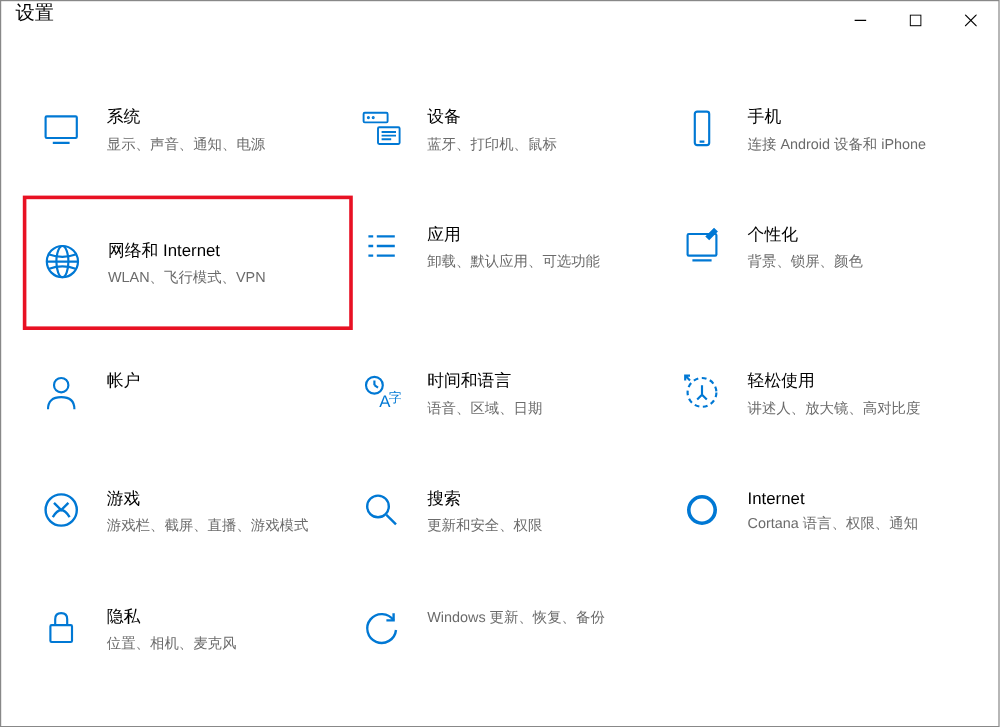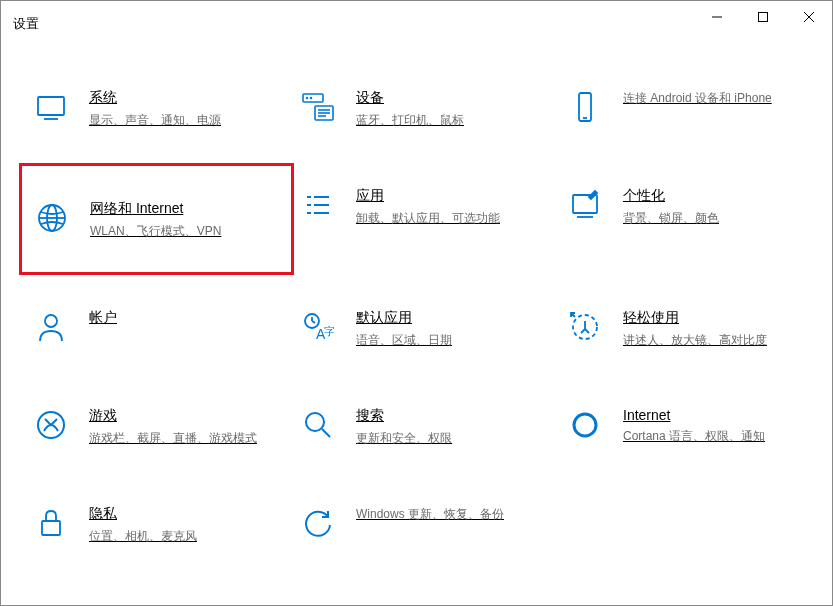--- a/index.html
+++ b/index.html
@@ -12,23 +12,23 @@
       background: #fff;
       width: 833px;
       height: 606px;
       border: 1px solid #888;
       position: relative;
       overflow: hidden;
     }
     .titlebar {
       height: 32px;
       display: flex;
-      align-items: flex-end;
+      align-items: flex-start;
       padding-left: 12px;
-      font-size: 13px;
+      font-size: 16px;
       color: #000;
     }
     .titlebar-buttons {
       position: absolute;
       top: 0;
       right: 0;
       display: flex;
     }
     .titlebar-btn {
       width: 46px;
@@ -37,21 +37,20 @@
       align-items: center;
       justify-content: center;
       cursor: pointer;
     }
     .titlebar-btn svg {
       width: 10px;
       height: 10px;
     }
     .content {
       padding: 40px 12px 0 0;
-      text-decoration: underline;
     }
     .grid {
       display: grid;
       grid-template-columns: repeat(3, 267px);
       padding-left: 18px;
       row-gap: 26px;
     }
     .tile {
       display: flex;
       align-items: flex-start;
@@ -154,20 +153,21 @@
     </div>
 
     <div class="tile">
       <div class="tile-icon">
         <svg width="28" height="32" viewBox="0 0 28 32" stroke-width="1.8">
           <rect x="8" y="2" width="12" height="28" rx="2"></rect>
           <line x1="12" y1="27" x2="16" y2="27"></line>
         </svg>
       </div>
       <div class="tile-text">
+        <div class="tile-title">手机</div>
         <div class="tile-desc">连接 Android 设备和 iPhone</div>
       </div>
     </div>
 
     <div class="tile highlighted">
       <div class="tile-icon">
         <svg width="32" height="32" viewBox="0 0 32 32" stroke-width="1.8">
           <circle cx="16" cy="16" r="13"></circle>
           <ellipse cx="16" cy="16" rx="5" ry="13"></ellipse>
           <line x1="3" y1="16" x2="29" y2="16"></line>
@@ -228,21 +228,21 @@
       <div class="tile-icon">
         <svg width="32" height="32" viewBox="0 0 32 32" stroke-width="1.8">
           <circle cx="10" cy="10" r="7"></circle>
           <line x1="10" y1="6" x2="10" y2="10"></line>
           <line x1="10" y1="10" x2="13" y2="12"></line>
           <text x="14" y="28" font-size="14" fill="#0078d4" stroke="none" font-family="sans-serif">A</text>
           <text x="22" y="24" font-size="11" fill="#0078d4" stroke="none" font-family="sans-serif">字</text>
         </svg>
       </div>
       <div class="tile-text">
-        <div class="tile-title">默认应用</div>
+        <div class="tile-title">时间和语言</div>
         <div class="tile-desc">语音、区域、日期</div>
       </div>
     </div>
 
     <div class="tile">
       <div class="tile-icon">
         <svg width="32" height="32" viewBox="0 0 32 32" stroke-width="1.8">
           <circle cx="16" cy="16" r="12" stroke-dasharray="4 3"></circle>
           <path d="M16 10 L16 18 M12 22 L16 18 L20 22"></path>
           <path d="M6 6 L2 2 M2 6 L2 2 L6 2"></path>

